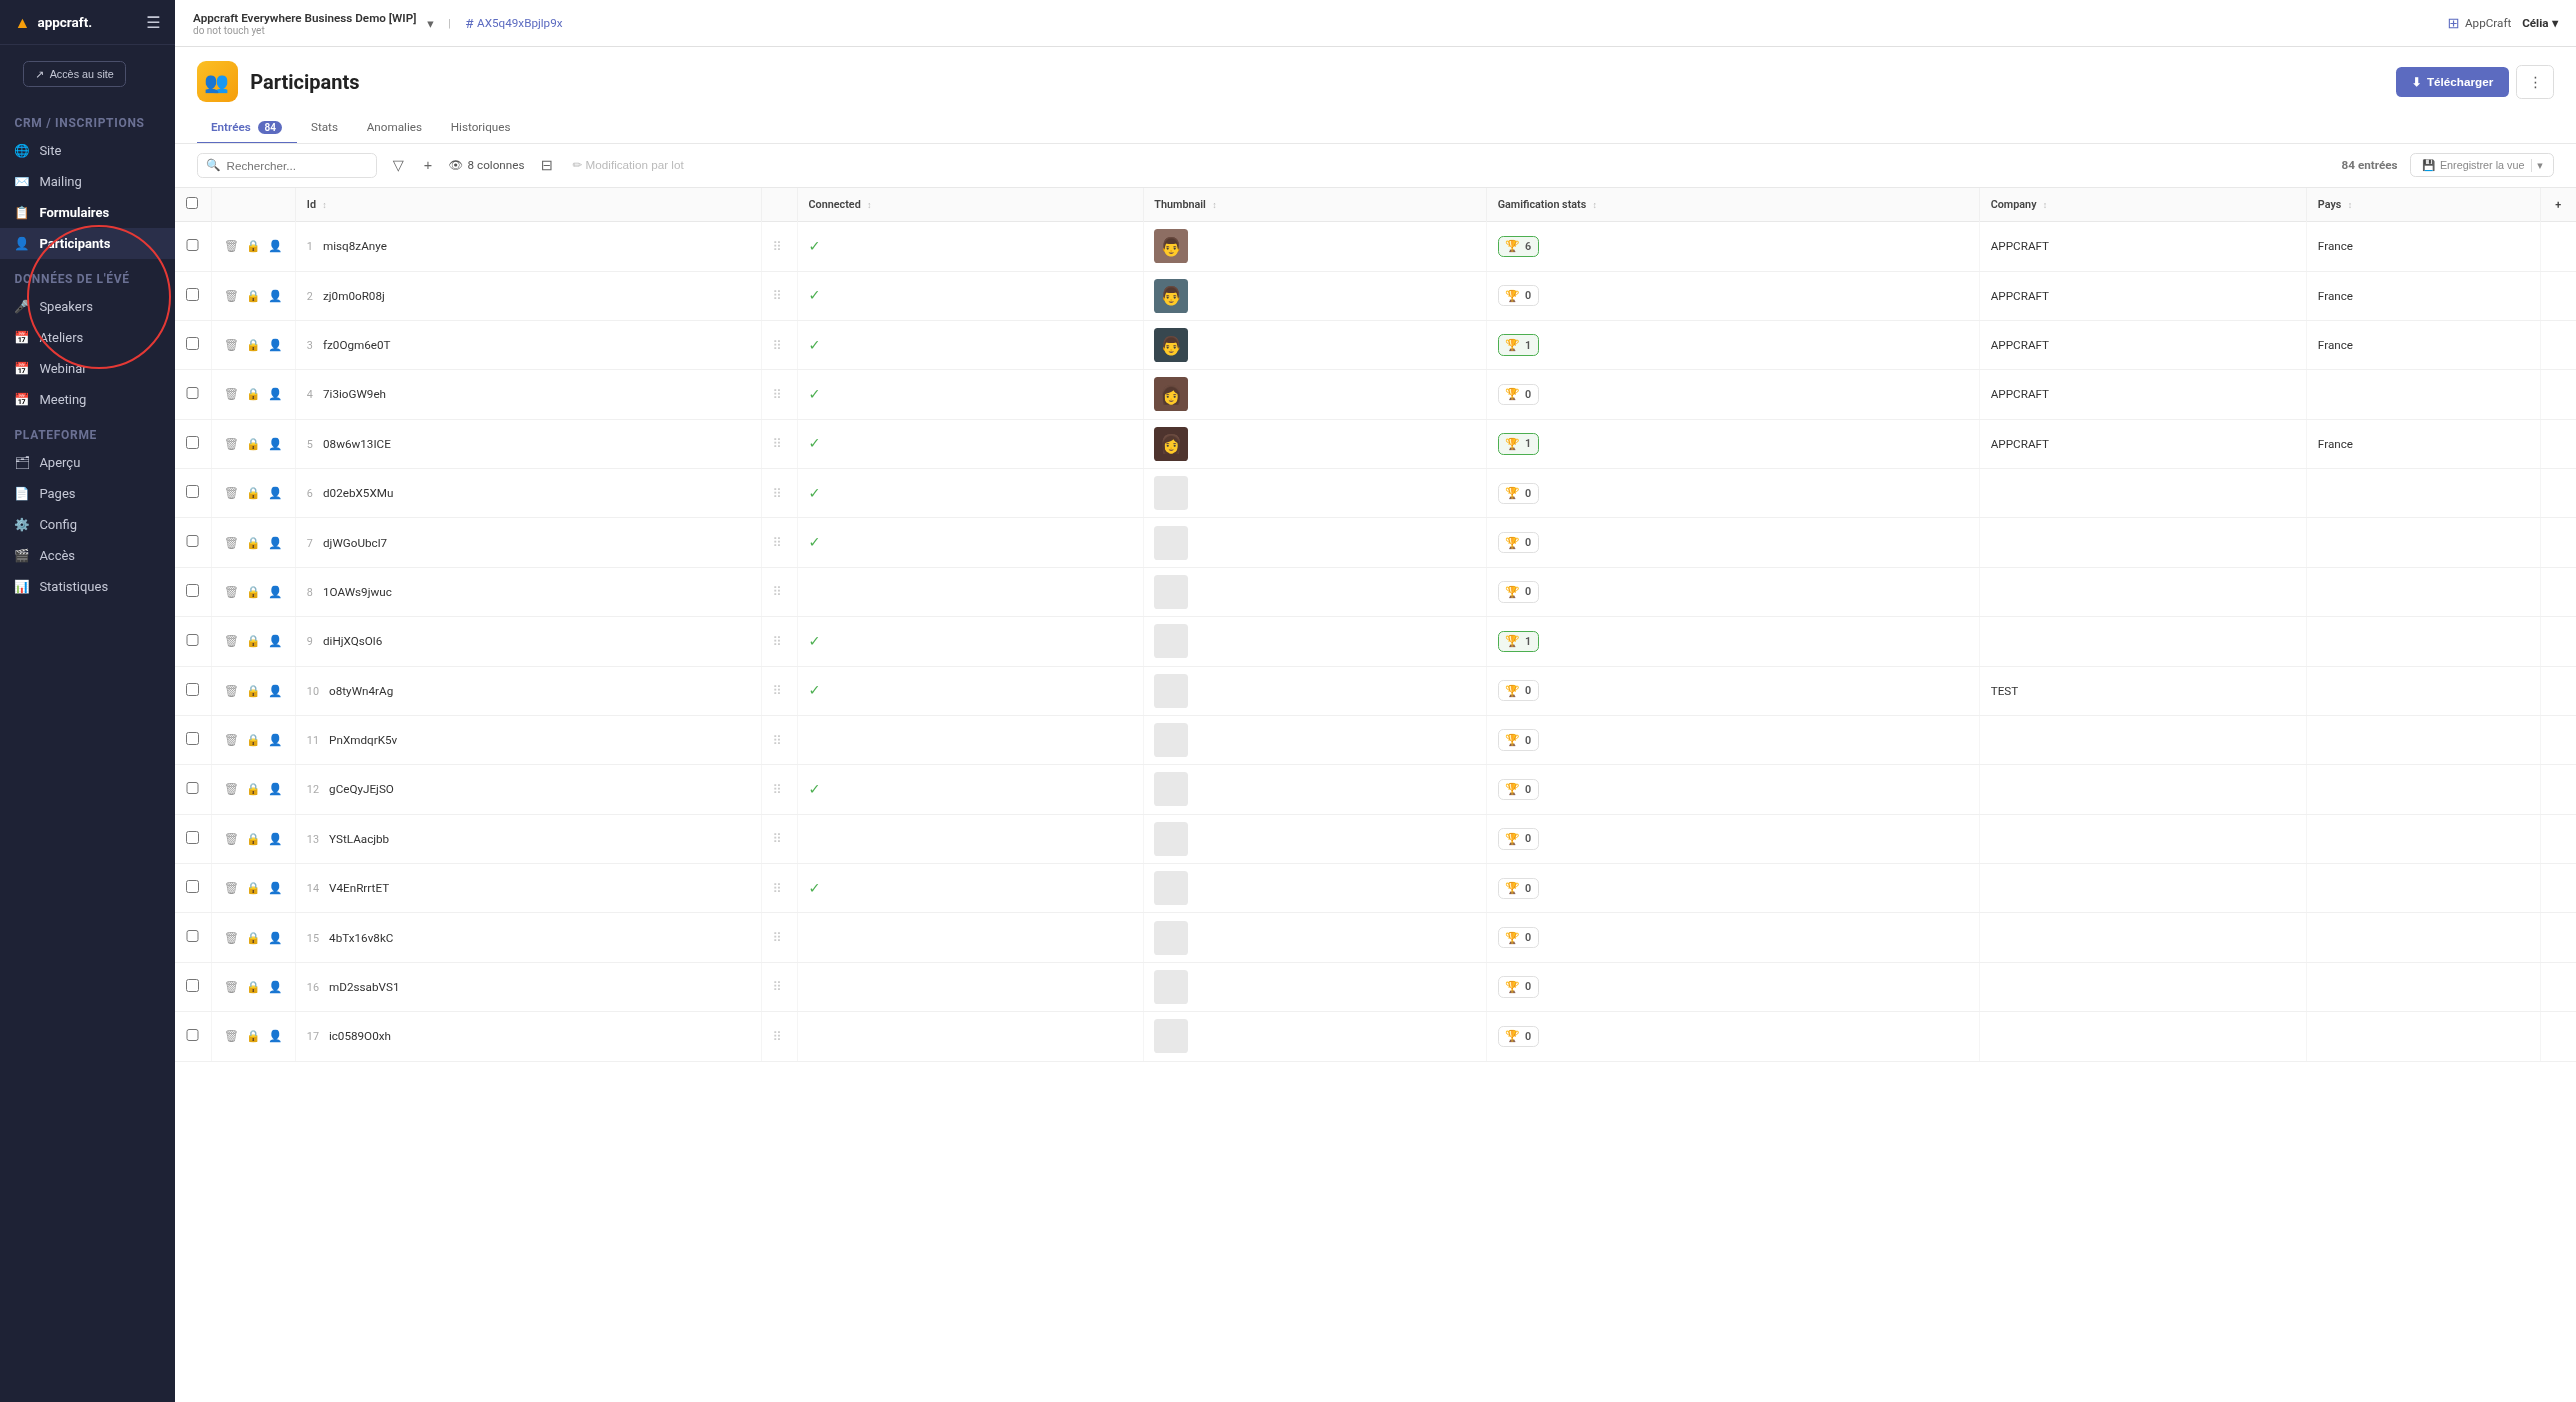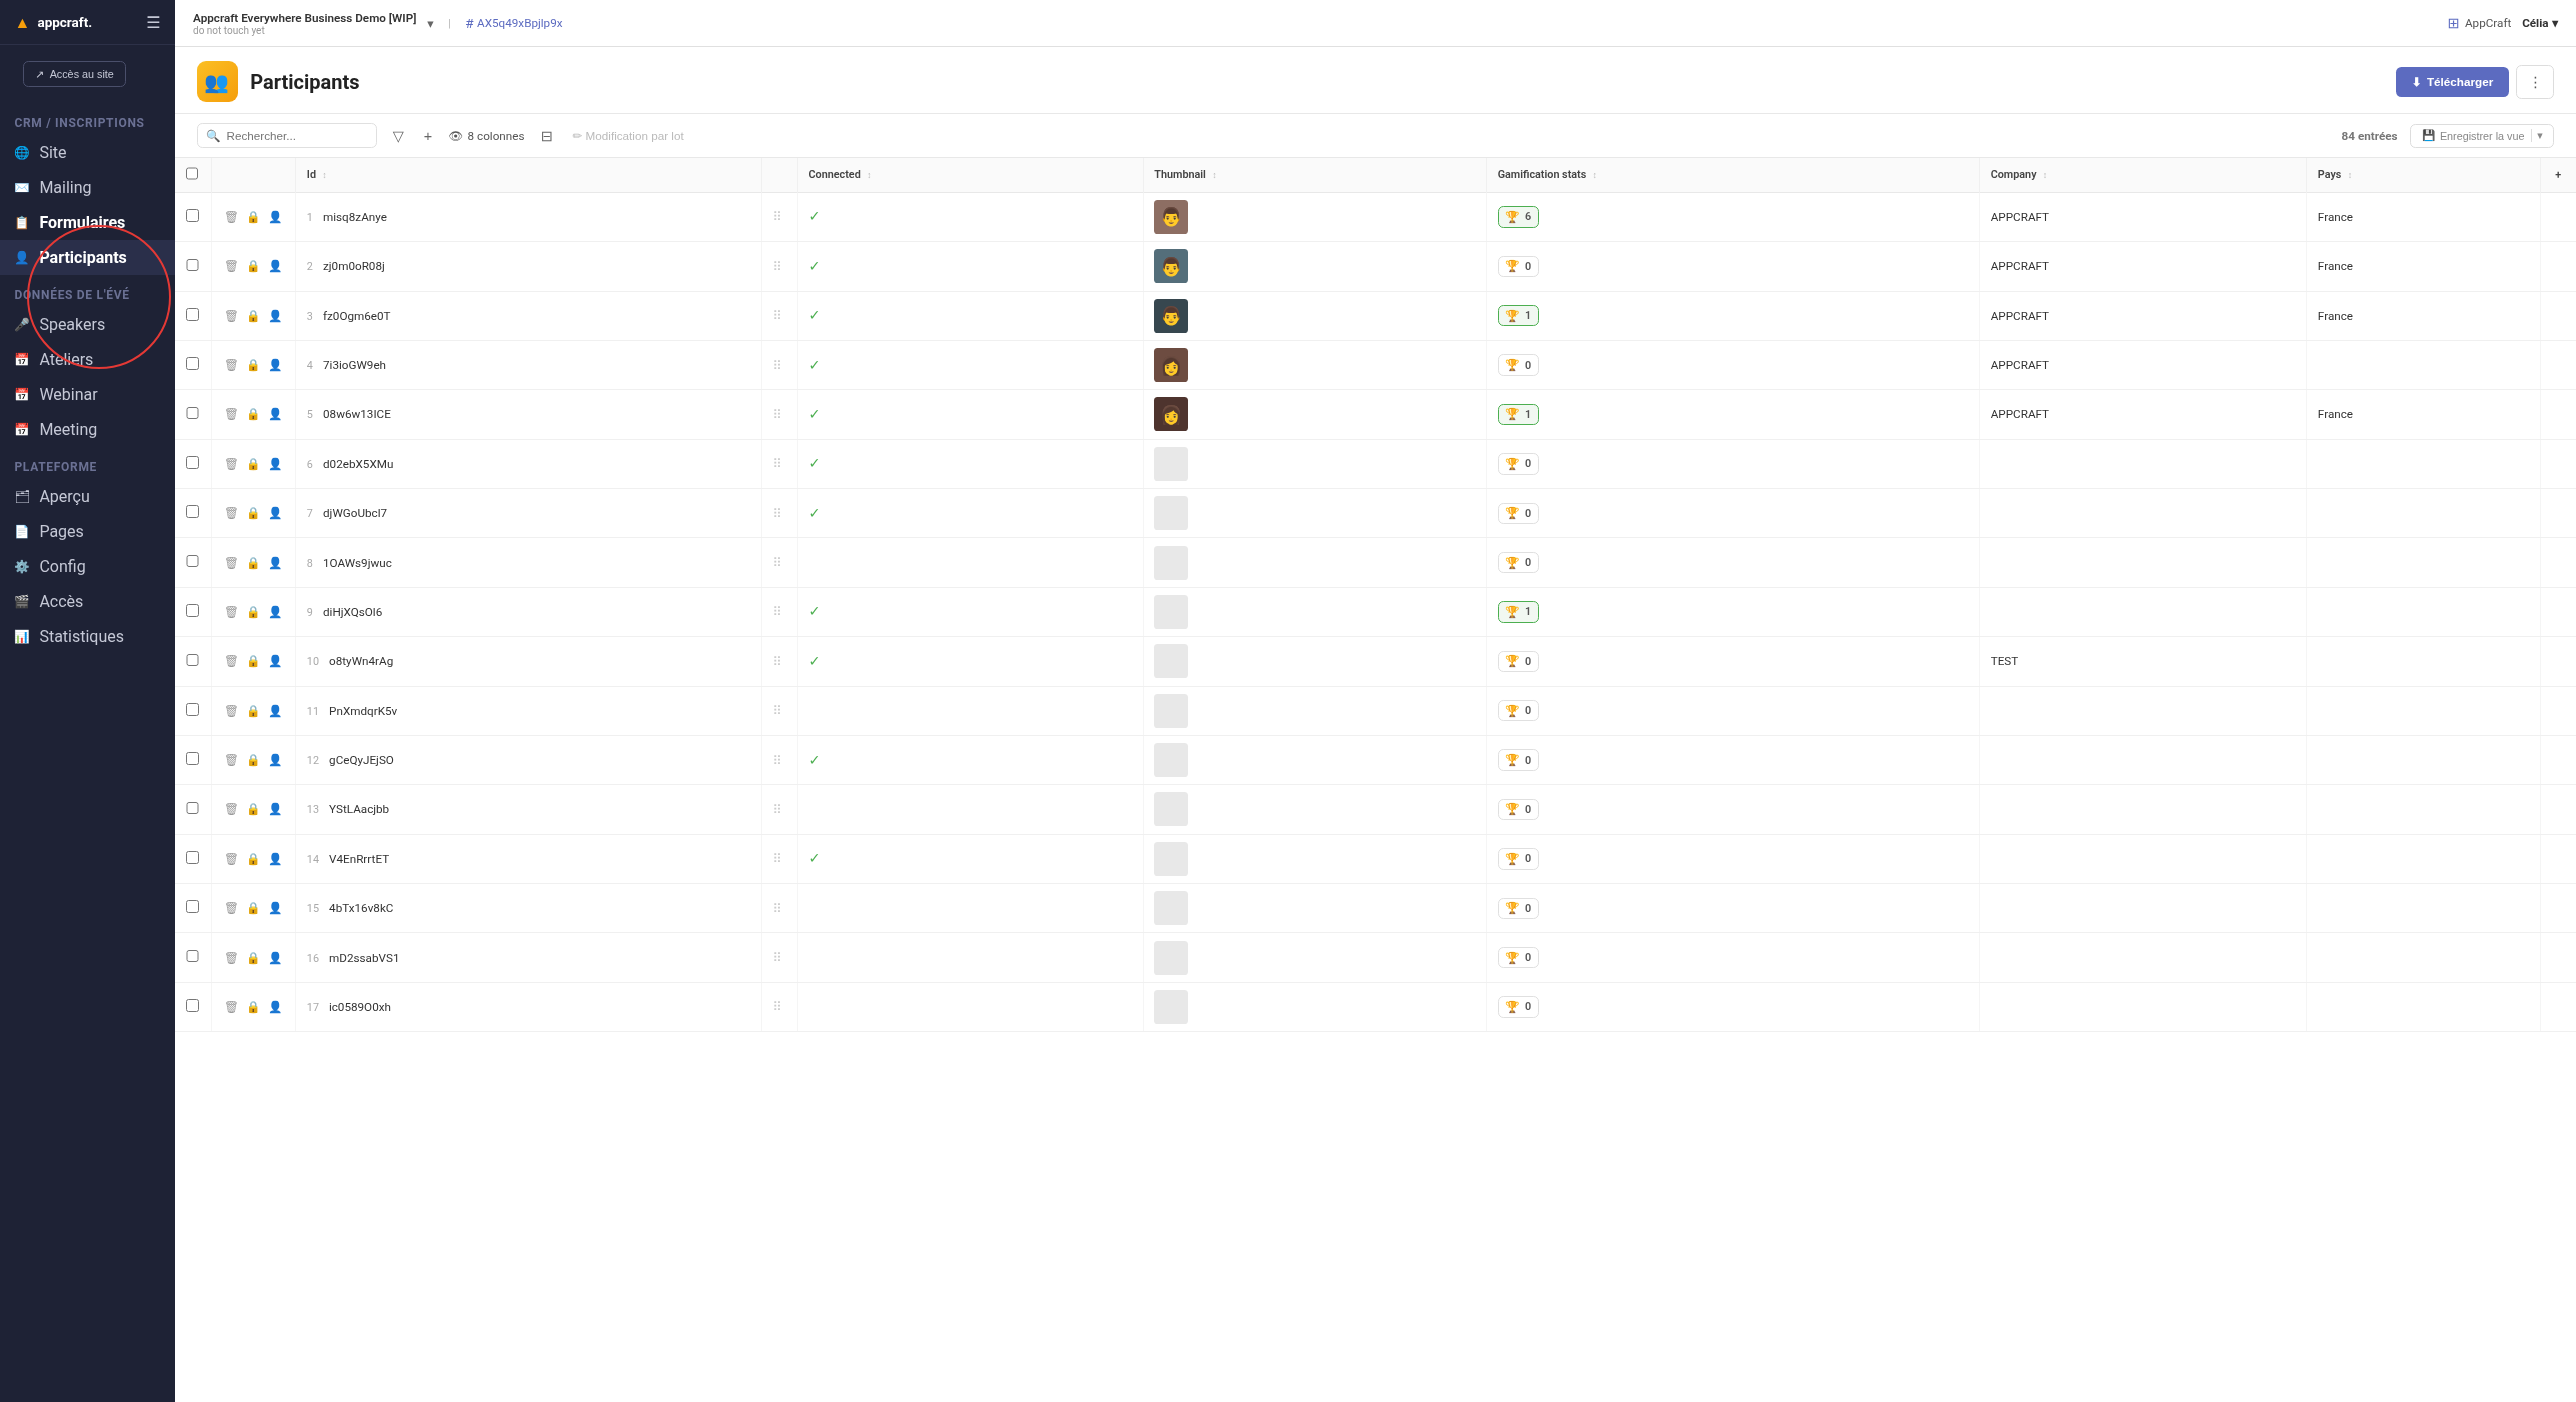--- a/index.html
+++ b/index.html
@@ -8,21 +8,21 @@
     
     .sidebar { width: 175px; min-width: 175px; background: #1e2235; color: #c5c8d6; display: flex; flex-direction: column; height: 100vh; overflow-y: auto; }
     .sidebar-logo { padding: 12.6px 14.4px; display: flex; align-items: center; gap: 7.2px; border-bottom: 0.9px solid #2d3148; }
     .sidebar-logo-text { color: #fff; font-weight: 700; font-size: 13.5px; }
     .sidebar-menu-btn { margin-left: auto; background: none; border: none; color: #c5c8d6; cursor: pointer; font-size: 16px; }
     .sidebar-access-btn { margin: 9px 12.6px; background: transparent; border: 0.9px solid #4a4f6b; color: #c5c8d6; border-radius: 5.4px; padding: 5.4px 10.8px; font-size: 10.8px; cursor: pointer; display: flex; align-items: center; gap: 5.4px; }
     .sidebar-section-label { font-size: 12px; color: #6b7194; text-transform: uppercase; letter-spacing: 0.7px; padding: 12.6px 14.4px 5.4px; font-weight: 700; }
     .sidebar-item { display: flex; align-items: center; gap: 9px; padding: 8px 14.4px; cursor: pointer; color: #c5c8d6; border-radius: 0; transition: background 0.15s; position: relative; }
     .sidebar-item.active { background: #2a2f4a; color: #fff; font-weight: 600; }
     .sidebar-icon { width: 16px; text-align: center; font-size: 12.6px; flex-shrink: 0; }
-    .sidebar-item-label { font-size: 16px; }
+    .sidebar-item-label { font-size: 13px; }
 
     
     .red-circle-overlay { position: absolute; left: 27px; top: 225px; width: 144px; height: 144px; border: 2.7px solid #e53935; border-radius: 50%; pointer-events: none; z-index: 100; }
 
     
     .main { flex: 1; display: flex; flex-direction: column; overflow: hidden; }
 
     
     .topbar { background: #fff; border-bottom: 0.9px solid #e0e0e0; display: flex; align-items: center; padding: 0 18px; height: 47px; gap: 10.8px; flex-shrink: 0; }
     .topbar-project { display: flex; flex-direction: column; }
@@ -189,20 +189,35 @@
       <div class="page-title-area">
         <div class="page-icon">👥</div>
         <span class="page-title">Participants</span>
       </div>
       <div class="header-actions">
         <button class="btn-download">
           <span>⬇</span>
           <span>Télécharger</span>
         </button>
         <button class="btn-more">⋮</button>
+      </div>
+    </div>
+    <div class="page-tabs">
+      <div class="page-tab active">
+        <span>Entrées</span>
+        <span class="page-tab-badge">84</span>
+      </div>
+      <div class="page-tab">
+        <span>Stats</span>
+      </div>
+      <div class="page-tab">
+        <span>Anomalies</span>
+      </div>
+      <div class="page-tab">
+        <span>Historiques</span>
       </div>
     </div>
   </div>
 
   <div class="table-toolbar">
     <div class="search-box">
       <span style="color:#aaa;">🔍</span>
       <input type="text" class="search-input" placeholder="Rechercher..." style="">
     </div>
     <button class="toolbar-icon-btn">

